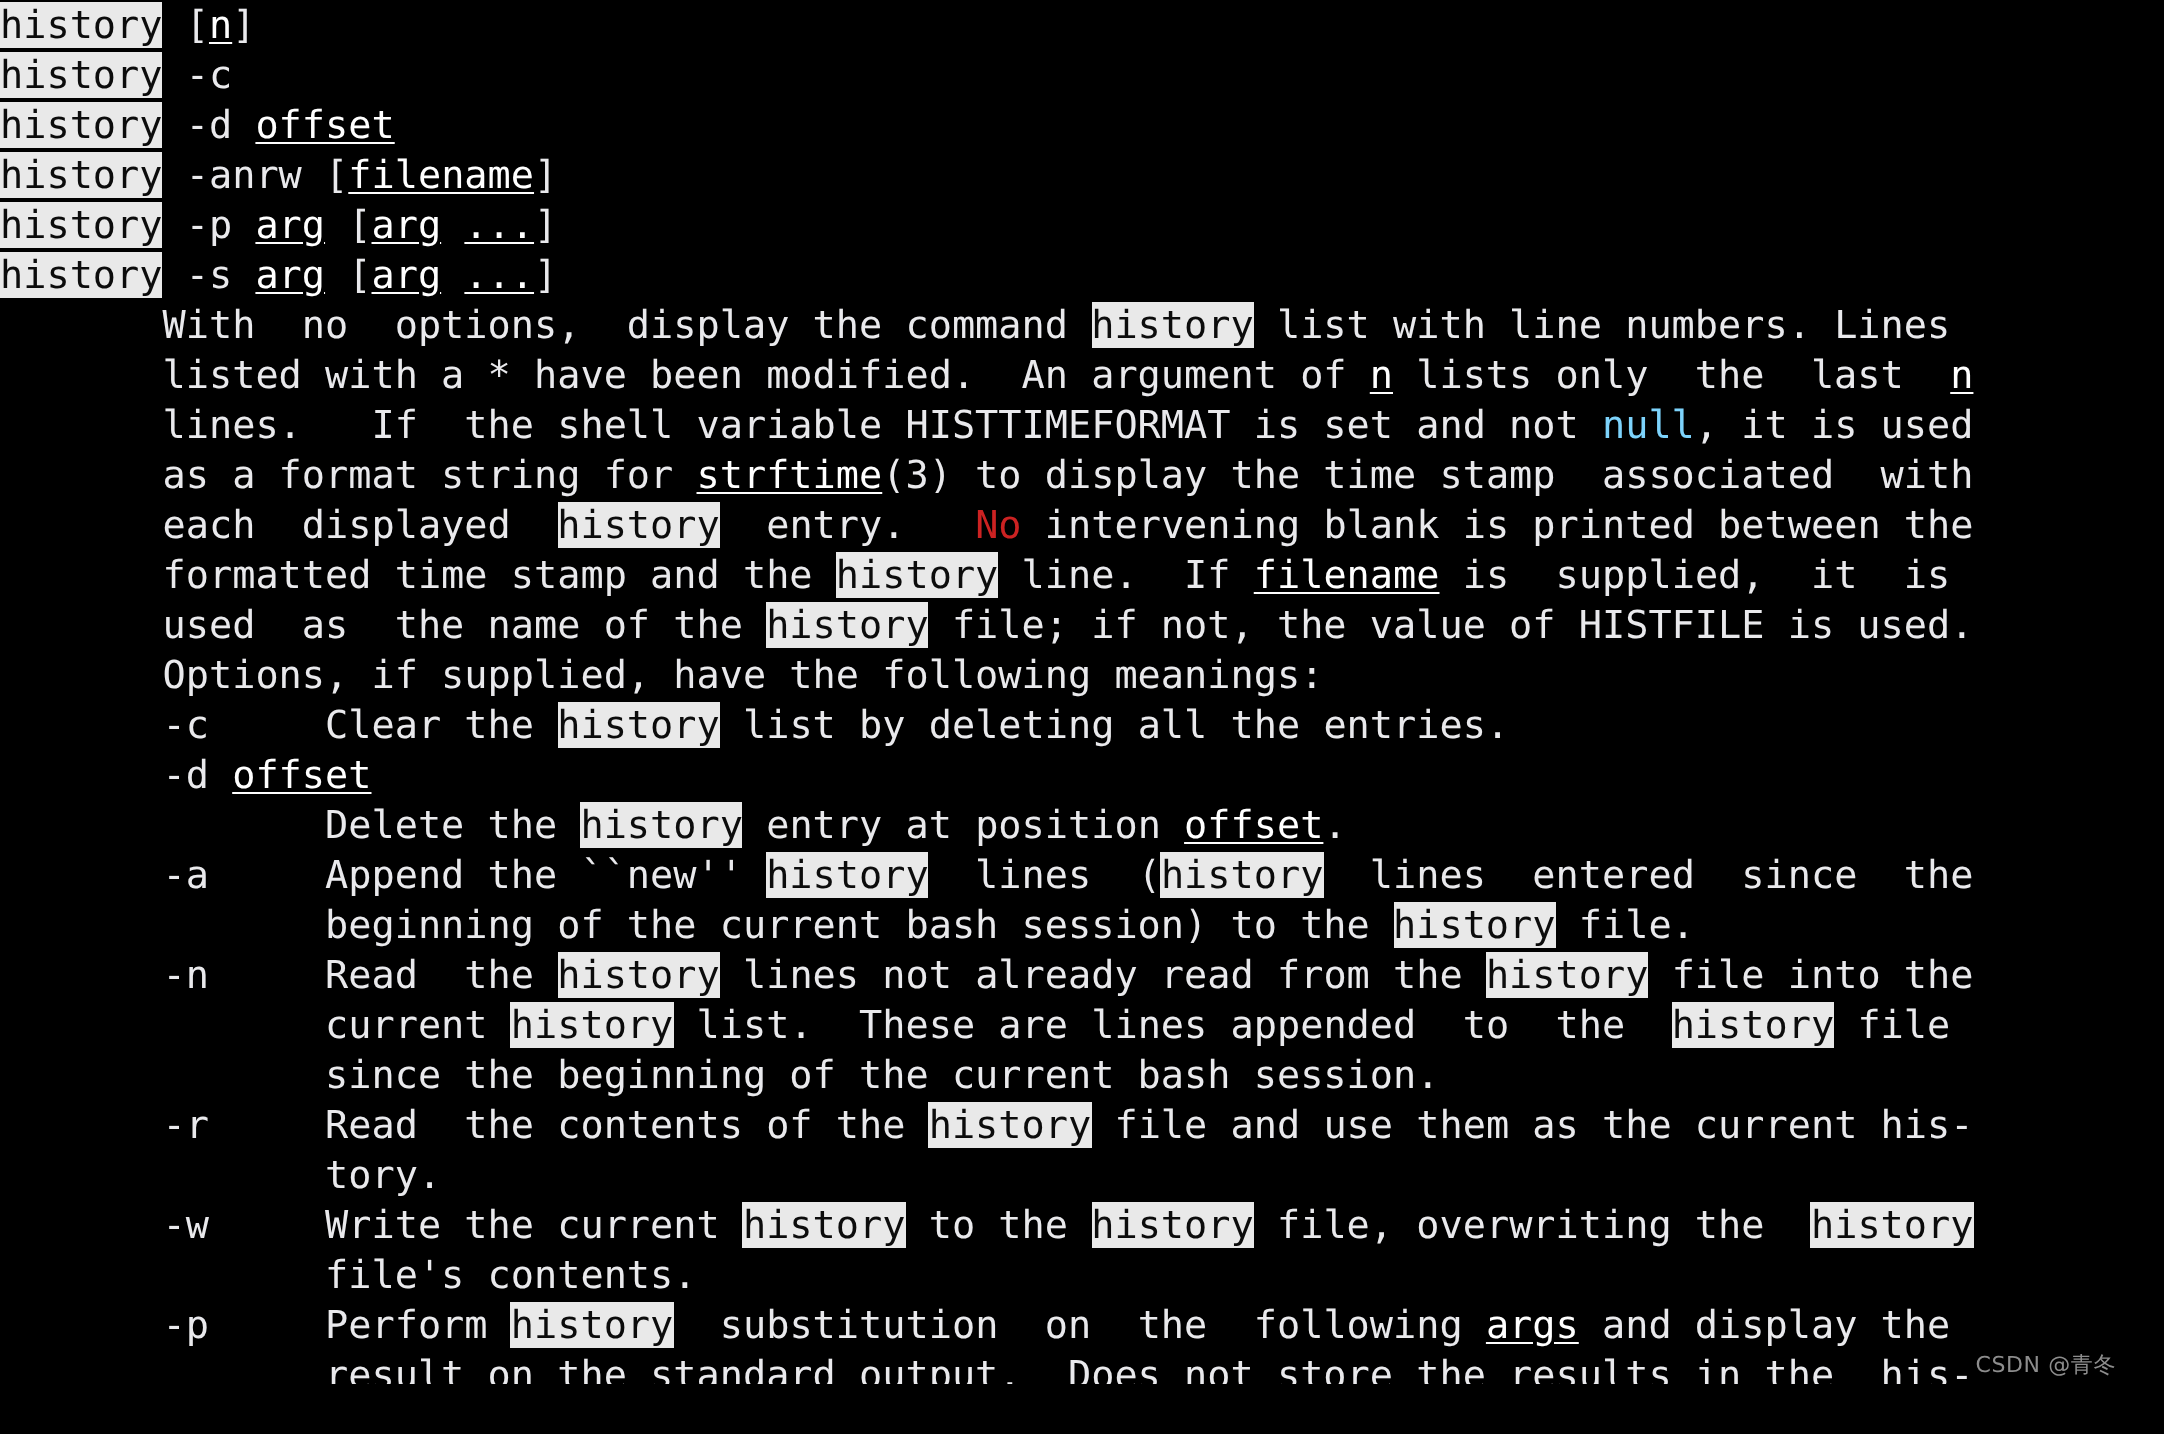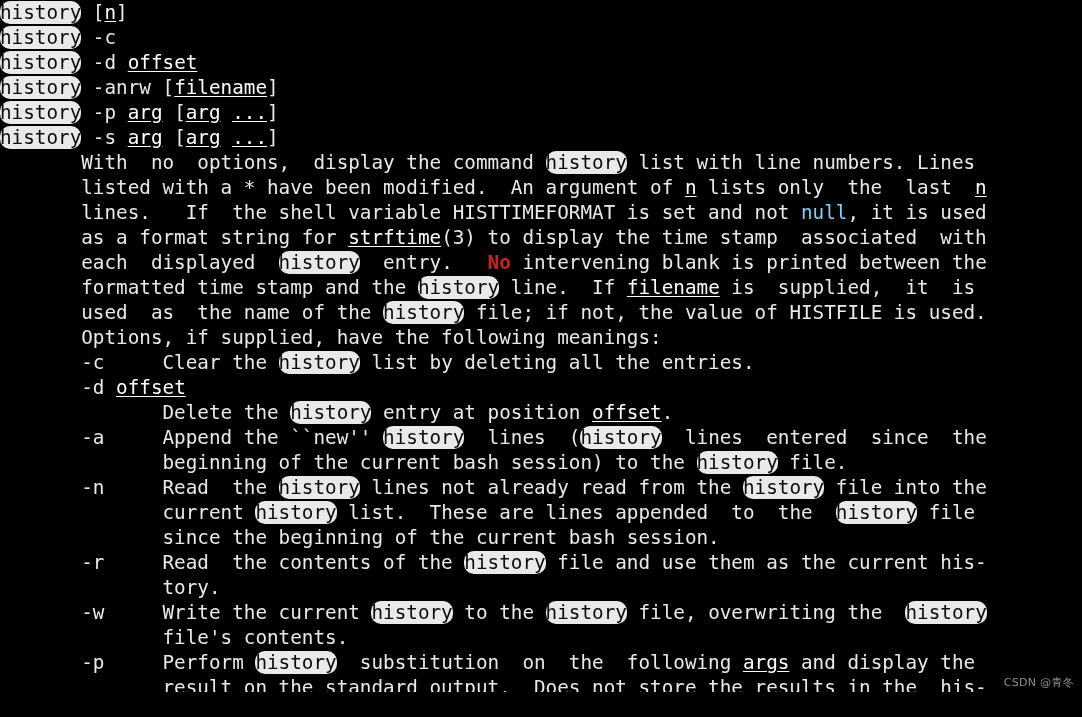--- a/index.html
+++ b/index.html
@@ -38,49 +38,48 @@
   }
   .line {
     height: 25px;
     white-space: pre;
     display: block;
   }
   
   .hl {
     background: #e9e9e9;
     color: #0c0c0c;
-    border-radius: 10px;
   }
   
   .ul {
     text-decoration: underline;
     text-underline-offset: 2px;
     color: #ffffff;
   }
-  .red   { color: #cc2222; font-weight: bold; }
+  .red   { color: #cc2222; }
   .magenta { color: #7dd3fc; }
 
   
   #status-bar {
     position: absolute;
     left: 0;
     bottom: 0;
     width: 1082px;
     height: 25px;
     line-height: 25px;
     white-space: pre;
     font-family: "DejaVu Sans Mono", "Liberation Mono", monospace;
     font-size: 19.3px;
     color: #000000;
     background: transparent;
     overflow: hidden;
   }
   #watermark {
     position: absolute;
-    right: 8px;
+    right: 24px;
     bottom: 22px;
     font-family: "DejaVu Sans", "Liberation Sans", sans-serif;
     font-size: 11px;
     color: #8d8d8d;
     letter-spacing: 0.3px;
     white-space: pre;
     pointer-events: none;
   }
 </style>
 </head>

